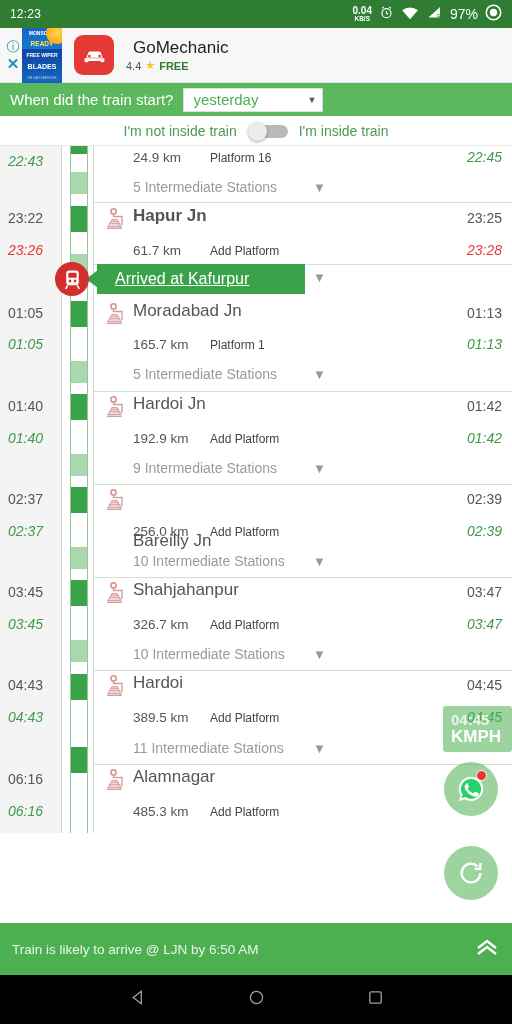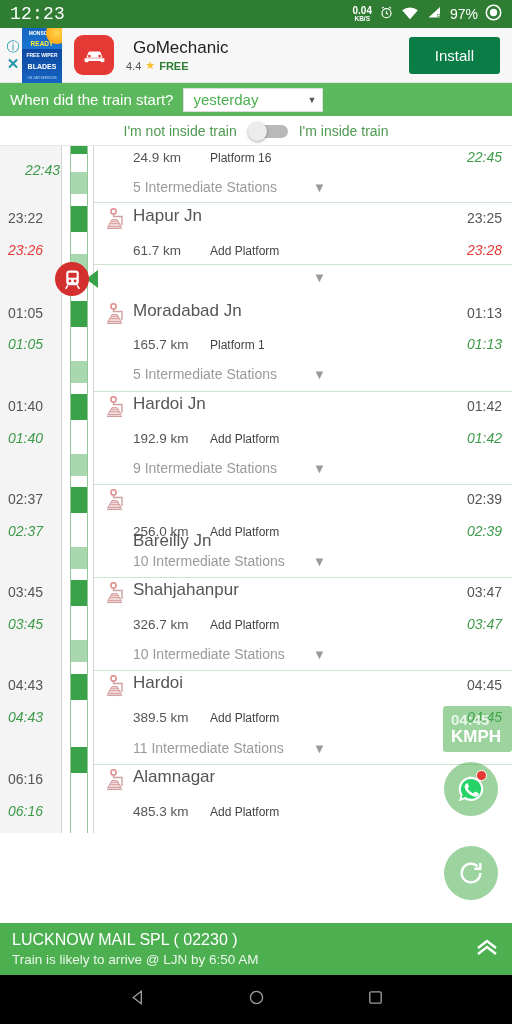--- a/index.html
+++ b/index.html
@@ -10,21 +10,21 @@
     overflow:hidden;
     position:relative;
   }
 
   
   .statusbar{
     height:28px; background:#2e7d32; color:#fff;
     display:flex; align-items:center; padding:0 10px;
     font-size:14px; position:relative; z-index:40;
   }
-  .sb-time{ font-size:18px; letter-spacing:.2px;font-family:Liberation Mono, monospace; }
+  .sb-time{ font-size:12px; letter-spacing:.2px; }
   .sb-right{ margin-left:auto; display:flex; align-items:center; gap:7px; }
   .sb-speed{ display:flex; flex-direction:column; align-items:center; line-height:1; }
   .sb-speed .n{ font-size:10px; font-weight:bold; }
   .sb-speed .u{ font-size:6.5px; font-weight:bold; }
   .sb-pct{ font-size:14px; }
   .ic{ display:inline-block; }
 
   
   .ad{
     height:55px; background:#f7f7f7; display:flex; align-items:center;
@@ -264,21 +264,20 @@
     </svg>
   </div>
   <div class="ad-txt">
     <div class="ad-title">GoMechanic</div>
     <div class="ad-sub">
       <span>4.4</span>
       <span class="ad-star">★</span>
       <span class="ad-free">FREE</span>
     </div>
   </div>
-  <button class="ad-install">Install</button>
 </div>
 
 <div class="qbar">
   <span class="qbar-label">When did the train start?</span>
   <div class="qsel">
     <span class="qsel-val">yesterday</span>
     <span class="qsel-arrow">▼</span>
   </div>
 </div>
 
@@ -305,60 +304,63 @@
     <div class="seg dark" style="top:341px; height:26px;"></div>
     <div class="seg light" style="top:401px; height:22px;"></div>
     <div class="seg dark" style="top:434px; height:26px;"></div>
     <div class="seg light" style="top:494px; height:22px;"></div>
     <div class="seg dark" style="top:528px; height:26px;"></div>
     <div class="seg dark" style="top:601px; height:26px;"></div>
   </div>
   <div class="vline"></div>
 
   <div class="row">
-    <span class="t-act ok" style="top:16px;text-align:right;">22:43</span>
+    <span class="t-act ok" style="top:7px;">22:43</span>
     <span class="det-km" style="top:4px;">24.9 km</span>
     <span class="det-plat" style="top:5px;">Platform 16</span>
     <span class="r-act ok" style="top:3px;">22:45</span>
     <span class="inter" style="top:33px;">5 Intermediate Stations</span>
     <span class="inter-chev" style="top:34px;">▼</span>
     <div class="hr" style="top:56px;"></div>
   </div>
 
   <div class="row">
     <span class="t-sched" style="top:64px;">23:22</span>
     <span class="stn-icon" style="top:62px;">
       <svg width="26" height="24" viewBox="0 0 26 24">
         <circle cx="8.5" cy="3.4" r="2.6" fill="none" stroke="#e08a8a" stroke-width="1.5"></circle>
         <path d="M8.5 6v2.5h8.5V17" fill="none" stroke="#cfa0a0" stroke-width="1.4"></path>
         <path d="M3 18.5h13l-4.2-7H7.2z" fill="#f2dada" stroke="#d9a3a3" stroke-width="1.1"></path>
         <path d="M4.4 15.6h11M5.8 13.3h8.2" stroke="#d9a3a3" stroke-width="1"></path>
         <path d="M2 20.3h15" stroke="#cfa0a0" stroke-width="1.5"></path>
       </svg>
     </span>
-    <span class="stn-name" style="top:60px;">Hapur Jn</span>
+    <span class="stn-name" style="top:60px;font-weight:bold;">Hapur Jn</span>
     <span class="r-sched" style="top:64px;">23:25</span>
     <span class="t-act late" style="top:96px;">23:26</span>
     <span class="det-km" style="top:97px;">61.7 km</span>
     <span class="det-plat" style="top:98px;">Add Platform</span>
     <span class="r-act late" style="top:96px;margin-left:26px;">23:28</span>
     <div class="hr" style="top:118px;"></div>
   </div>
 
   <div class="arrived-wrap" style="top:116px;">
     <div class="arr-badge">
       <svg width="19" height="21" viewBox="0 0 20 22">
         <rect x="3.4" y="1.5" width="13.2" height="15.5" rx="3.4" fill="#fff"></rect>
         <rect x="5.6" y="4" width="8.8" height="5.2" rx="1" fill="#d32f2f"></rect>
         <circle cx="7.3" cy="12.6" r="1.5" fill="#d32f2f"></circle>
         <circle cx="12.7" cy="12.6" r="1.5" fill="#d32f2f"></circle>
         <path d="M5 17.2L2.8 20.8M15 17.2l2.2 3.6" stroke="#fff" stroke-width="1.7"></path>
       </svg>
     </div>
     <div class="arr-pointer"></div>
+    <div class="arr-bar">
+      <span class="arr-txt">Arrived at Kafurpur</span>
+    </div>
     <span class="arr-chev">▼</span>
   </div>
 
   <div class="row">
     <span class="t-sched" style="top:159px;">01:05</span>
     <span class="stn-icon" style="top:157px;">
       <svg width="26" height="24" viewBox="0 0 26 24">
         <circle cx="8.5" cy="3.4" r="2.6" fill="none" stroke="#e08a8a" stroke-width="1.5"></circle>
         <path d="M8.5 6v2.5h8.5V17" fill="none" stroke="#cfa0a0" stroke-width="1.4"></path>
         <path d="M3 18.5h13l-4.2-7H7.2z" fill="#f2dada" stroke="#d9a3a3" stroke-width="1.1"></path>
@@ -508,21 +510,20 @@
 
 <div class="fab fab-rf">
   <svg width="28" height="28" viewBox="0 0 24 24" fill="none" stroke="#fff" stroke-width="2.1">
     <path d="M20 12a8 8 0 1 1-2.4-5.7"></path>
     <path d="M20 3.4V8.4H15"></path>
   </svg>
 </div>
 
 <div class="bottom">
   <div class="b-txt">
-    <span class="b-t1">LUCKNOW MAIL SPL ( 02230 )</span>
     <span class="b-t2">Train is likely to arrive @ LJN by 6:50 AM</span>
   </div>
   <span class="b-chev">
     <svg width="26" height="20" viewBox="0 0 26 20" fill="none" stroke="#fff" stroke-width="2.4">
       <path d="M4 11l9-7 9 7"></path>
         <path d="M4 17l9-7 9 7"></path>
     </svg>
   </span>
 </div>
 

